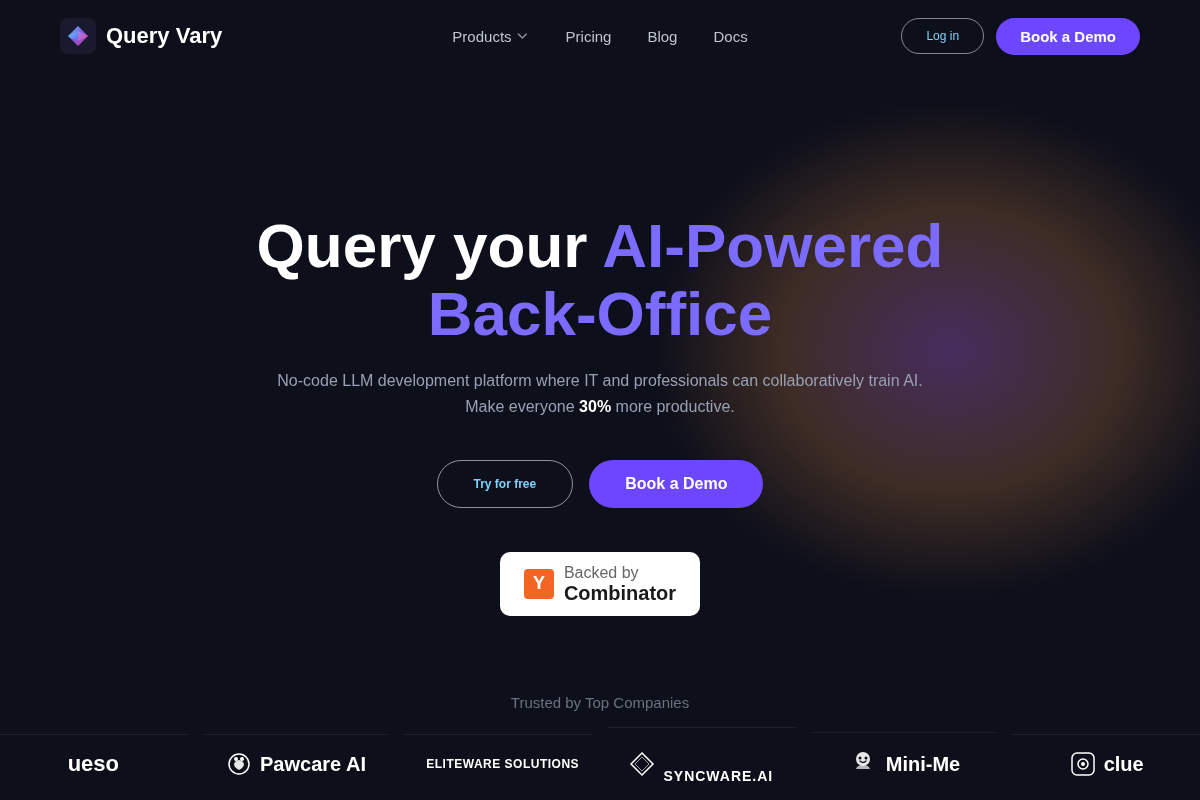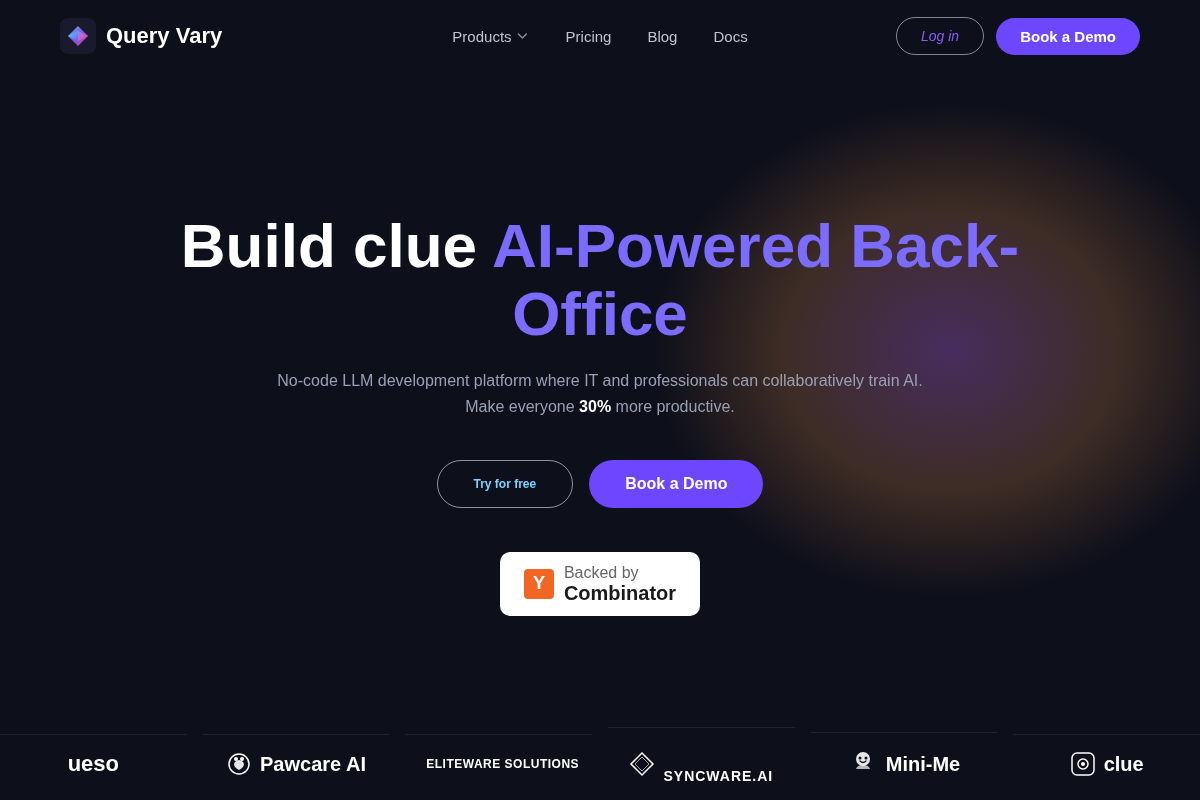--- a/index.html
+++ b/index.html
@@ -92,25 +92,24 @@
       display: flex;
       align-items: center;
       gap: 12px;
     }
 
     .btn-login {
       padding: 10px 24px;
       border: 1.5px solid rgba(255,255,255,0.5);
       border-radius: 50px;
       background: transparent;
-      color: #8b5cf6;
-      font-size: 14px;
+      color: #7dd3fc;
+      font-size: 12px;
       cursor: pointer;
       font-weight: 500;
-      font-style: italic;
     }
 
     .btn-demo-nav {
       padding: 10px 24px;
       border-radius: 50px;
       background: #6c47ff;
       color: #fff;
       font-size: 15px;
       cursor: pointer;
       border: none;
@@ -320,21 +319,21 @@
   </div>
 
   <div class="nav-right">
     <button class="btn-login">Log in</button>
     <button class="btn-demo-nav">Book a Demo</button>
   </div>
 </nav>
 
 <section class="hero">
   <h1 class="hero-title">
-    <span>Build clue </span><span class="hero-title-accent">AI-Powered Back-Office</span>
+    <span>Query your </span><span class="hero-title-accent">AI-Powered Back-Office</span>
   </h1>
 
   <p class="hero-subtitle">
     <span>No-code LLM development platform where IT and professionals can collaboratively train AI. Make everyone </span><strong>30%</strong><span> more productive.</span>
   </p>
 
   <div class="hero-cta">
     <button class="btn-try-free">Try for free</button>
     <button class="btn-demo-hero">Book a Demo</button>
   </div>
@@ -342,20 +341,21 @@
   <div class="yc-badge">
     <div class="yc-logo">Y</div>
     <div class="yc-text">
       <span class="yc-backed">Backed by</span>
       <span class="yc-combinator">Combinator</span>
     </div>
   </div>
 </section>
 
 <div class="trusted-section">
+  <p class="trusted-label">Trusted by Top Companies</p>
   <div class="trusted-logos">
 
     <div class="logo-item">
       <span class="logo-item-text logo-hueso" style="font-size:22px; color:#fff; font-weight:800;">ueso</span>
     </div>
 
     <div class="logo-item">
       <svg width="26" height="26" viewBox="0 0 26 26" fill="none">
         <circle cx="13" cy="13" r="10" fill="none" stroke="#fff" stroke-width="1.5"></circle>
         <path d="M9 11 Q13 7 17 11 Q20 15 13 19 Q6 15 9 11Z" fill="#fff" opacity="0.9"></path>

